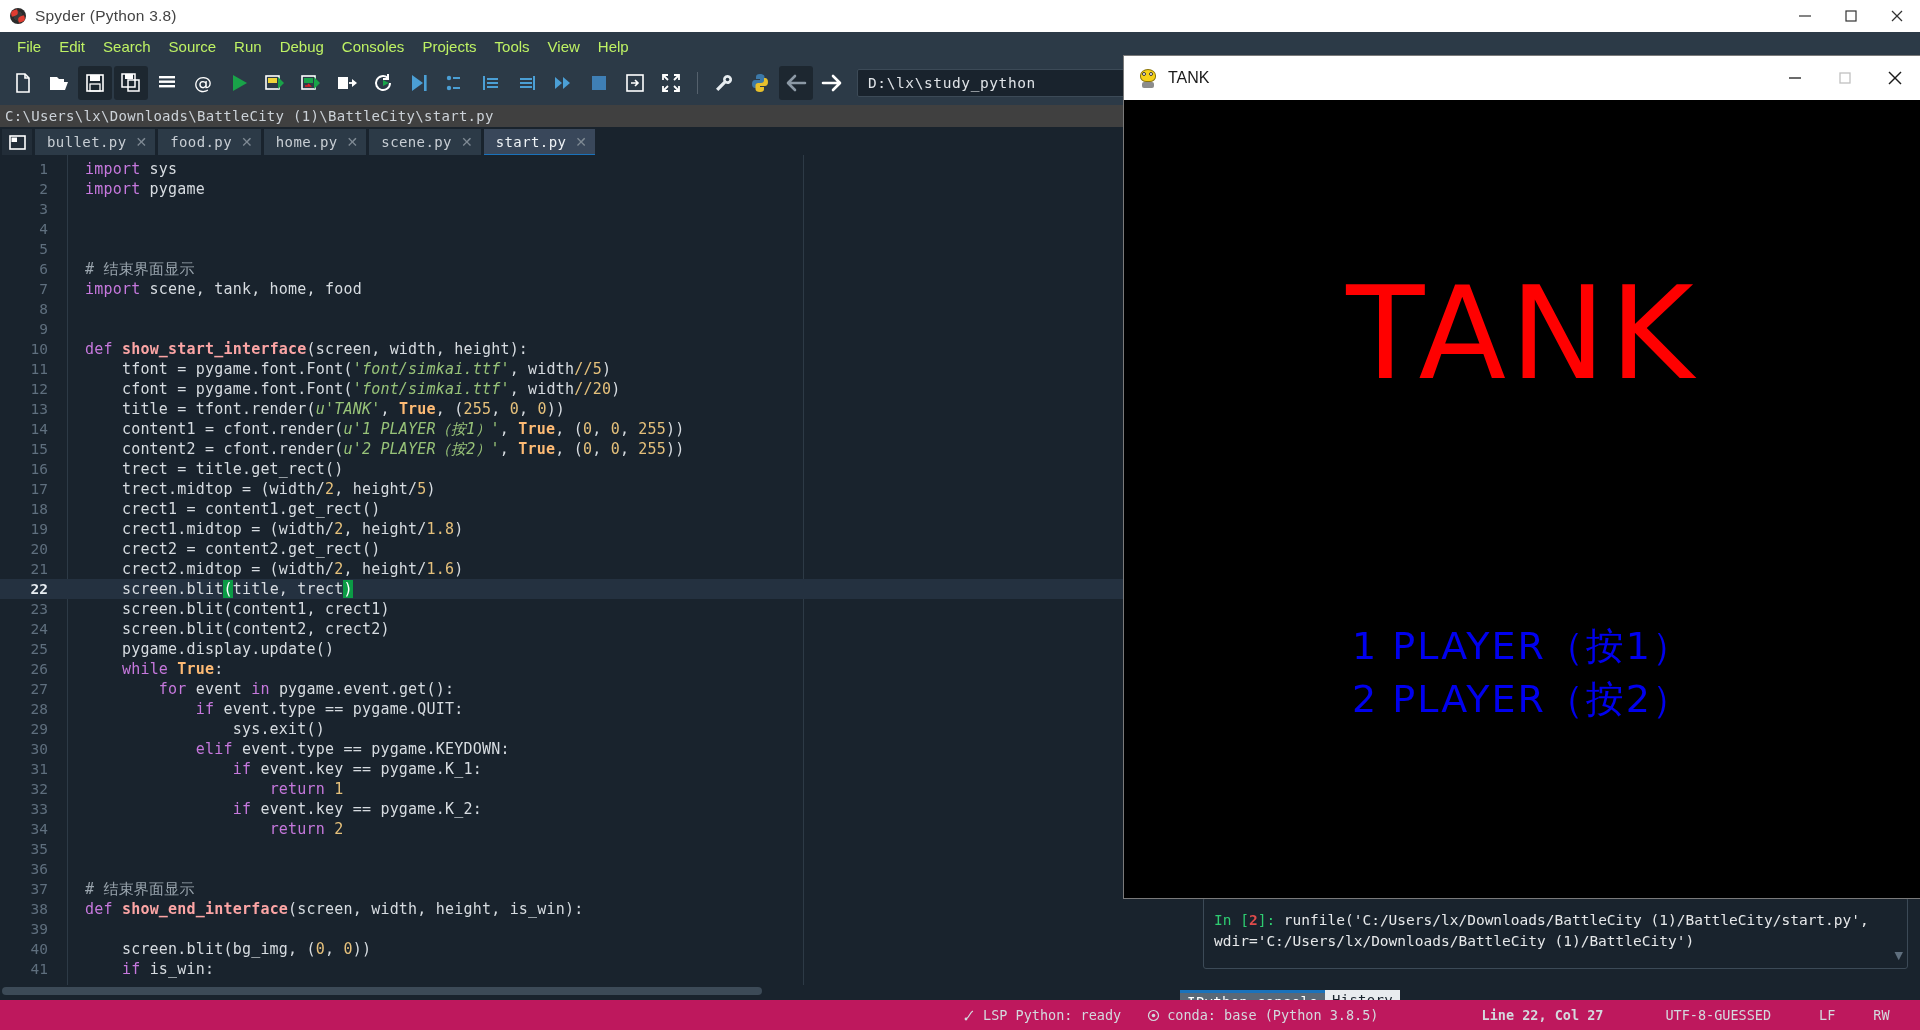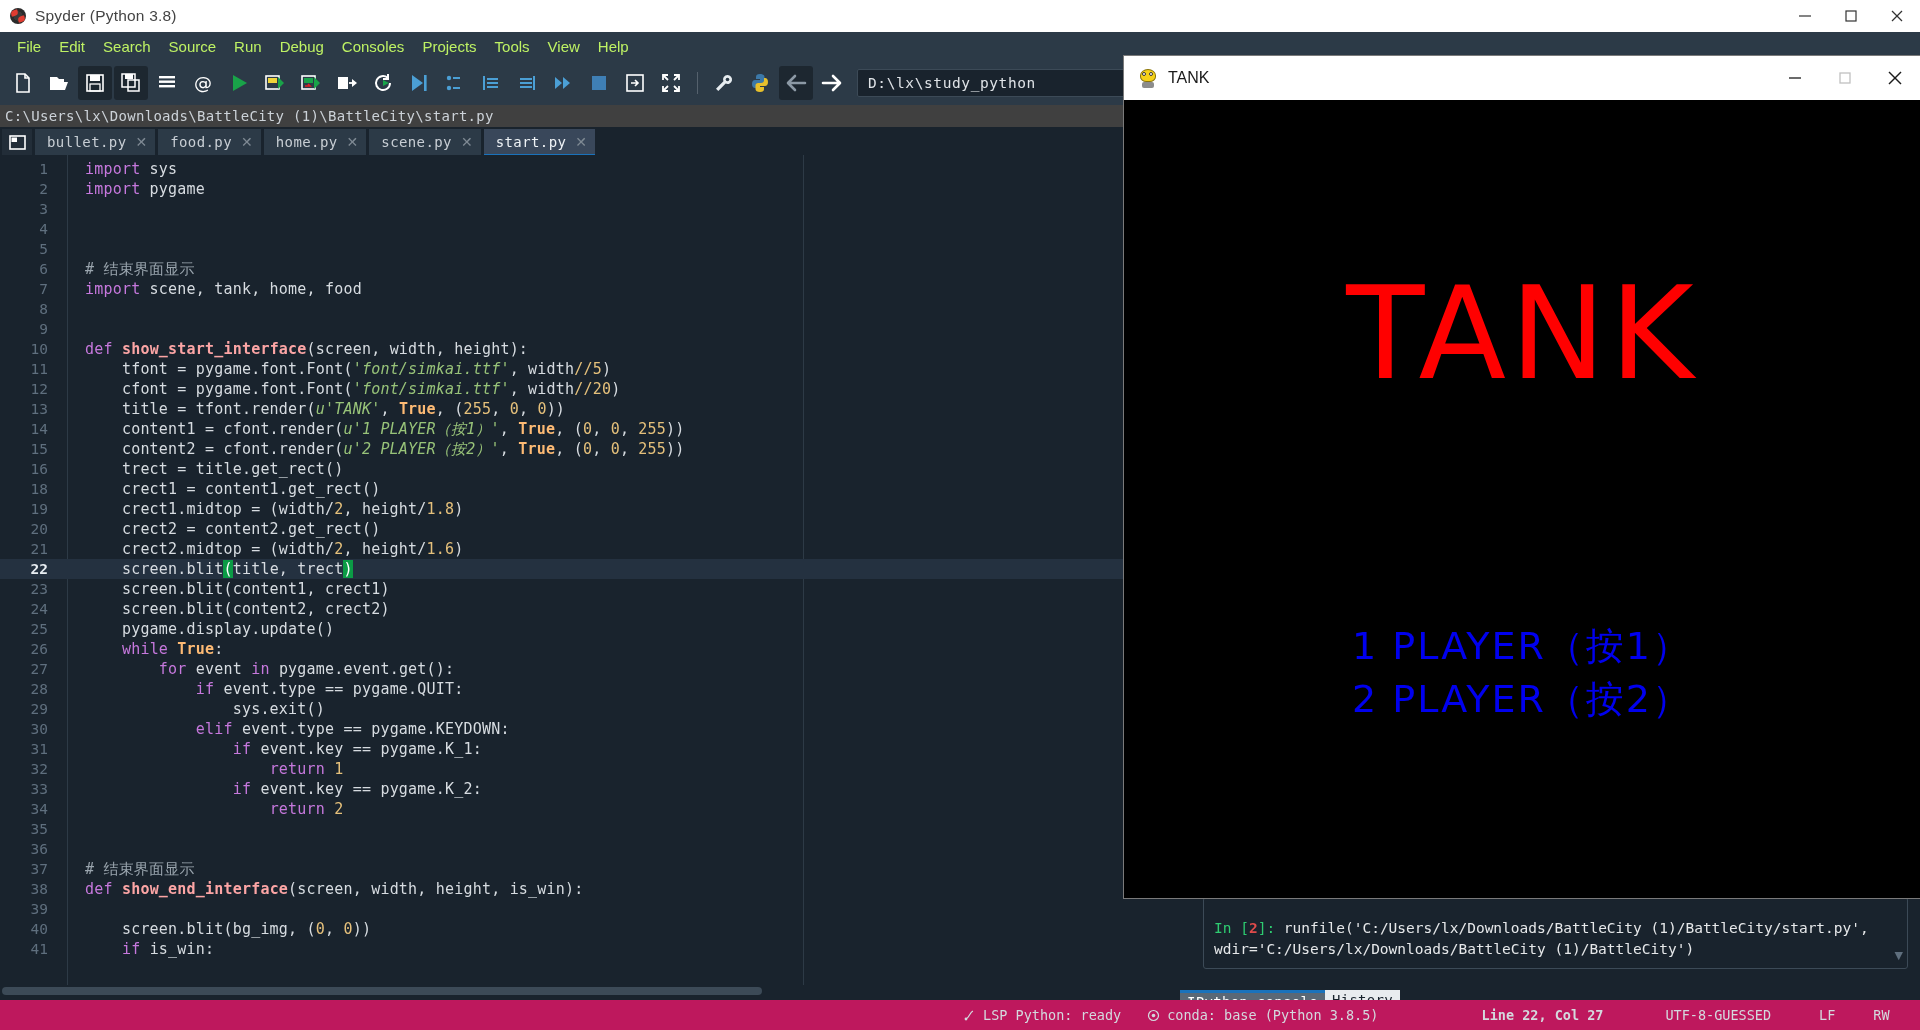--- a/index.html
+++ b/index.html
@@ -163,21 +163,21 @@
   .rightpane {
     position:absolute; left:1151px; top:155px; width:769px; height:842px;
     background:#19232d;
   }
   .console-box {
     position:absolute; left:52px; top:742px; width:705px; height:72px;
     background:#19232d; border:1px solid #3c4a57; border-radius:3px; overflow:hidden;
   }
   .console-text {
     font-family:"DejaVu Sans Mono", monospace; font-size:14.5px;
-    padding:20px 10px 0 10px; line-height:21px; white-space:pre-wrap; color:#e6e8ea;
+    padding:12px 10px 0 10px; line-height:21px; white-space:pre-wrap; color:#e6e8ea;
   }
   .cin { color:#2ecc71; }
   .cnum { color:#e04b4b; font-weight:bold; }
   .console-scroll-arrow {
     position:absolute; right:4px; bottom:6px; color:#5f6f7e; font-size:11px;
   }
   .console-tabs {
     position:absolute; left:1180px; top:990px; height:20px; display:flex; align-items:flex-end;
   }
   .ctab {
@@ -494,20 +494,21 @@
         <div class="cline"><div class="lnum">7</div><div class="ctext"><span class="k">import</span> scene, tank, home, food</div></div>
         <div class="cline"><div class="lnum">8</div><div class="ctext">&nbsp;</div></div>
         <div class="cline"><div class="lnum">9</div><div class="ctext">&nbsp;</div></div>
         <div class="cline"><div class="lnum">10</div><div class="ctext"><span class="kd">def</span> <span class="fn">show_start_interface</span>(screen, width, height):</div></div>
         <div class="cline"><div class="lnum">11</div><div class="ctext">    tfont = pygame.font.Font(<span class="s">'font/simkai.ttf'</span>, width<span class="n">//5</span>)</div></div>
         <div class="cline"><div class="lnum">12</div><div class="ctext">    cfont = pygame.font.Font(<span class="s">'font/simkai.ttf'</span>, width<span class="n">//20</span>)</div></div>
         <div class="cline"><div class="lnum">13</div><div class="ctext">    title = tfont.render(<span class="s">u'TANK'</span>, <span class="b">True</span>, (<span class="n">255</span>, <span class="n">0</span>, <span class="n">0</span>))</div></div>
         <div class="cline"><div class="lnum">14</div><div class="ctext">    content1 = cfont.render(<span class="s">u'1 PLAYER（按1）'</span>, <span class="b">True</span>, (<span class="n">0</span>, <span class="n">0</span>, <span class="n">255</span>))</div></div>
         <div class="cline"><div class="lnum">15</div><div class="ctext">    content2 = cfont.render(<span class="s">u'2 PLAYER（按2）'</span>, <span class="b">True</span>, (<span class="n">0</span>, <span class="n">0</span>, <span class="n">255</span>))</div></div>
         <div class="cline"><div class="lnum">16</div><div class="ctext">    trect = title.get_rect()</div></div>
+        <div class="cline"><div class="lnum">17</div><div class="ctext">    trect.midtop = (width/<span class="n">2</span>, height/<span class="n">5</span>)</div></div>
         <div class="cline"><div class="lnum">18</div><div class="ctext">    crect1 = content1.get_rect()</div></div>
         <div class="cline"><div class="lnum">19</div><div class="ctext">    crect1.midtop = (width/<span class="n">2</span>, height/<span class="n">1.8</span>)</div></div>
         <div class="cline"><div class="lnum">20</div><div class="ctext">    crect2 = content2.get_rect()</div></div>
         <div class="cline"><div class="lnum">21</div><div class="ctext">    crect2.midtop = (width/<span class="n">2</span>, height/<span class="n">1.6</span>)</div></div>
         <div class="cline hl"><div class="lnum">22</div><div class="ctext">    screen.blit<span class="br">(</span>title, trect<span class="br">)</span></div></div>
         <div class="cline"><div class="lnum">23</div><div class="ctext">    screen.blit(content1, crect1)</div></div>
         <div class="cline"><div class="lnum">24</div><div class="ctext">    screen.blit(content2, crect2)</div></div>
         <div class="cline"><div class="lnum">25</div><div class="ctext">    pygame.display.update()</div></div>
         <div class="cline"><div class="lnum">26</div><div class="ctext">    <span class="k">while</span> <span class="b">True</span>:</div></div>
         <div class="cline"><div class="lnum">27</div><div class="ctext">        <span class="k">for</span> event <span class="k">in</span> pygame.event.get():</div></div>

